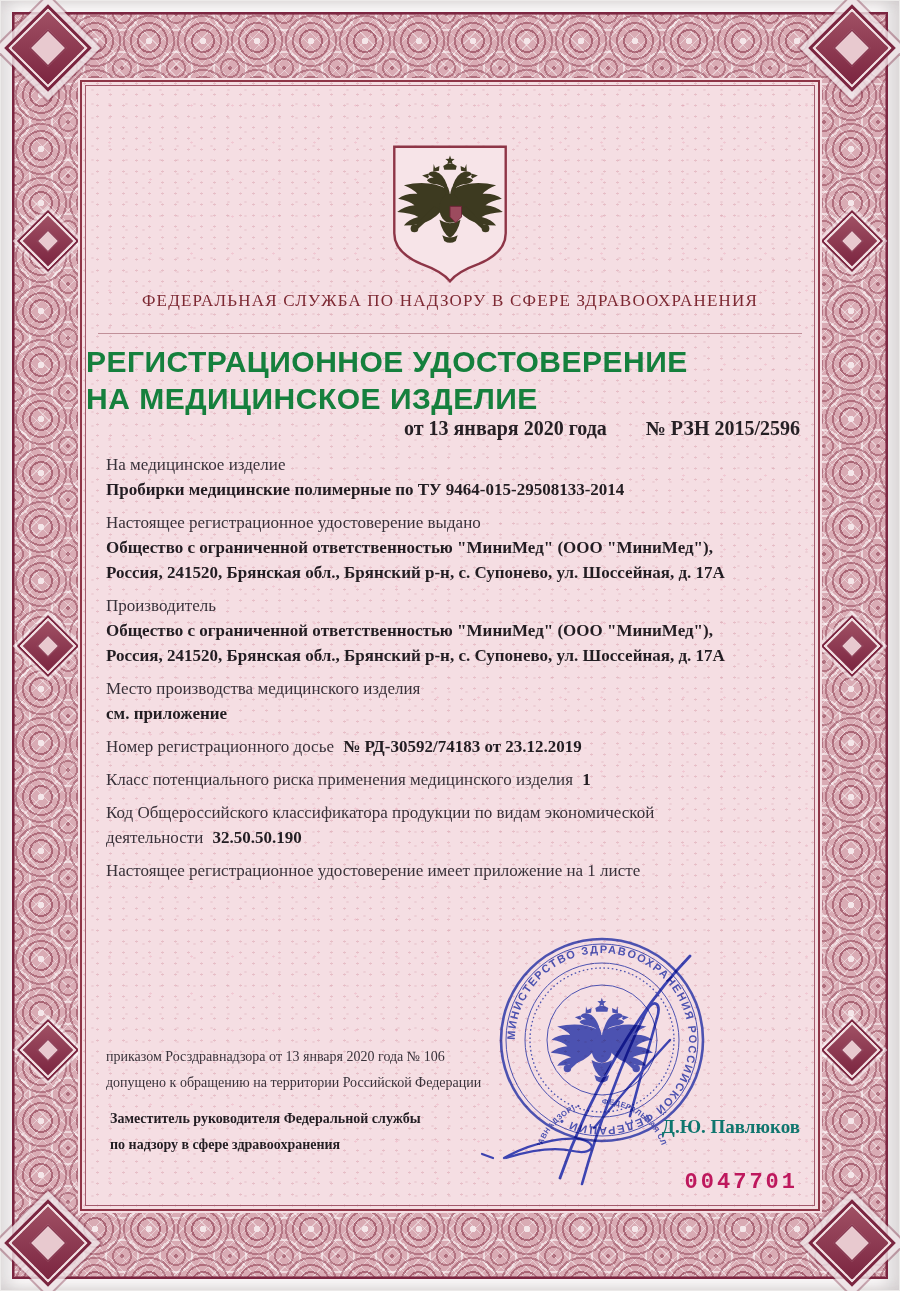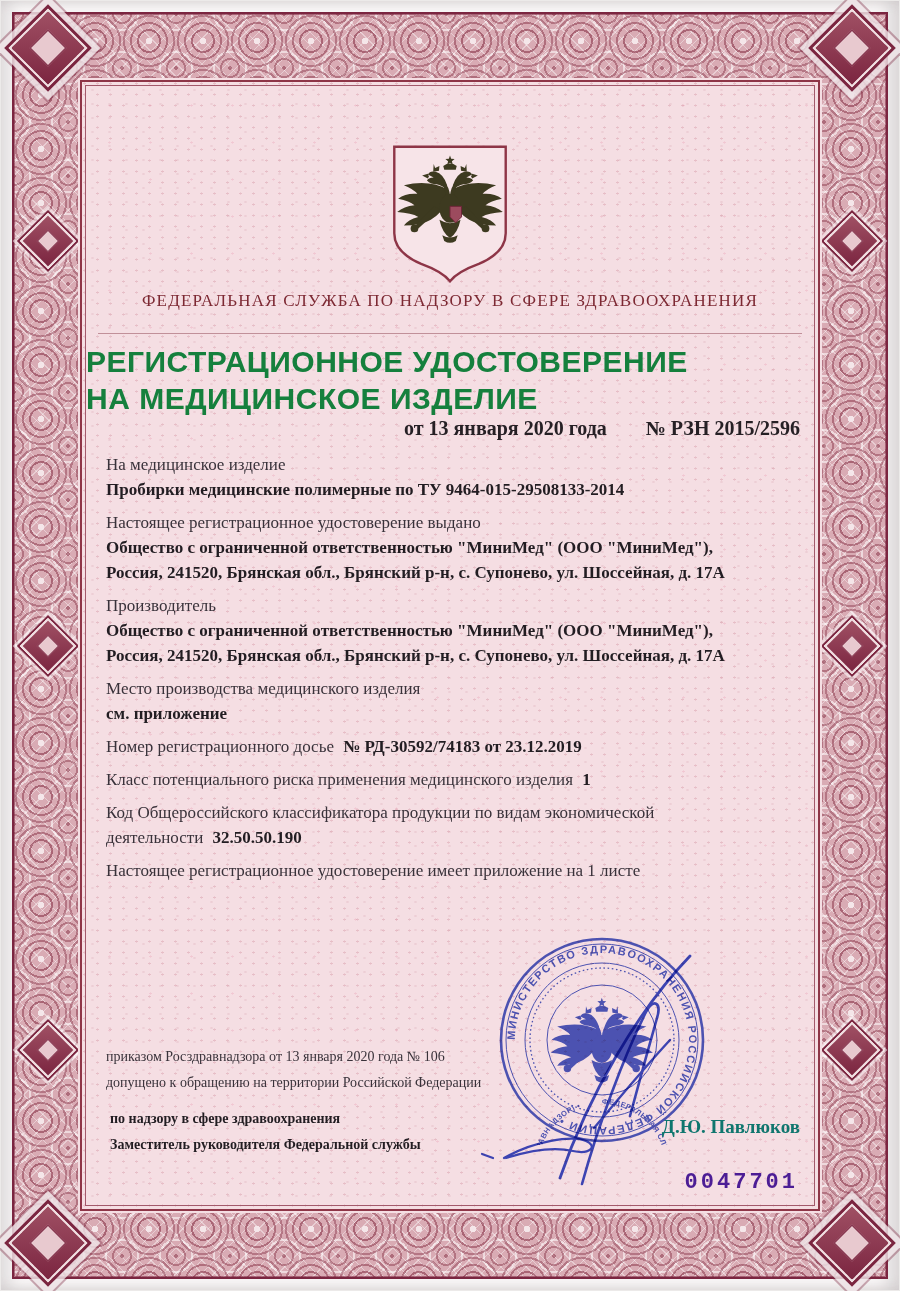--- a/index.html
+++ b/index.html
@@ -111,21 +111,21 @@
     font-size:14px; line-height:26px; color:#39323a;
   }
   .signer { margin-top:10px; font-weight:bold; color:#221d22; padding-left:4px; }
   .signer-name {
     position:absolute; top:1030px; right:14px;
     font-weight:bold; font-size:19px; color:#0f766e;
   }
   .serial {
     position:absolute; top:1084px; right:16px;
     font-family:"Liberation Mono","DejaVu Sans Mono",monospace;
-    font-weight:bold; font-size:22px; letter-spacing:3px; color:#4c1d95;
+    font-weight:bold; font-size:22px; letter-spacing:3px; color:#be185d;
   }
   
   .stamp {
     position:absolute; left:411px; top:849px; width:210px; height:210px;
     mix-blend-mode:multiply; opacity:.92;
   }
   .stamp text { fill:#4050c2; font-family:"Liberation Sans","DejaVu Sans",sans-serif; }
   .ring-outer-text { font-size:11px; letter-spacing:1.6px; font-weight:bold; }
   .ring-inner-text { font-size:7.6px; letter-spacing:.4px; font-weight:bold; }
   .signature {
@@ -275,22 +275,22 @@
         <path d="M118 182 C140 156, 168 122, 194 94" stroke-width="2.4"></path>
         <path d="M28 212 C58 195, 96 189, 110 195 C122 200, 114 209, 97 205 C76 200, 52 205, 30 212" stroke-width="2.2"></path>
         <path d="M6 208 l11 4" stroke-width="2.2"></path>
       </g>
     </svg>
 
     <div class="footer">
       <div>приказом Росздравнадзора от 13 января 2020 года № 106</div>
       <div>допущено к обращению на территории Российской Федерации</div>
       <div class="signer">
+        <div>Заместитель руководителя Федеральной службы</div>
         <div>по надзору в сфере здравоохранения</div>
-        <div>Заместитель руководителя Федеральной службы</div>
       </div>
     </div>
 
     <div class="signer-name">Д.Ю. Павлюков</div>
 
     <div class="serial">0047701</div>
 
   </div>
 </div>
 

